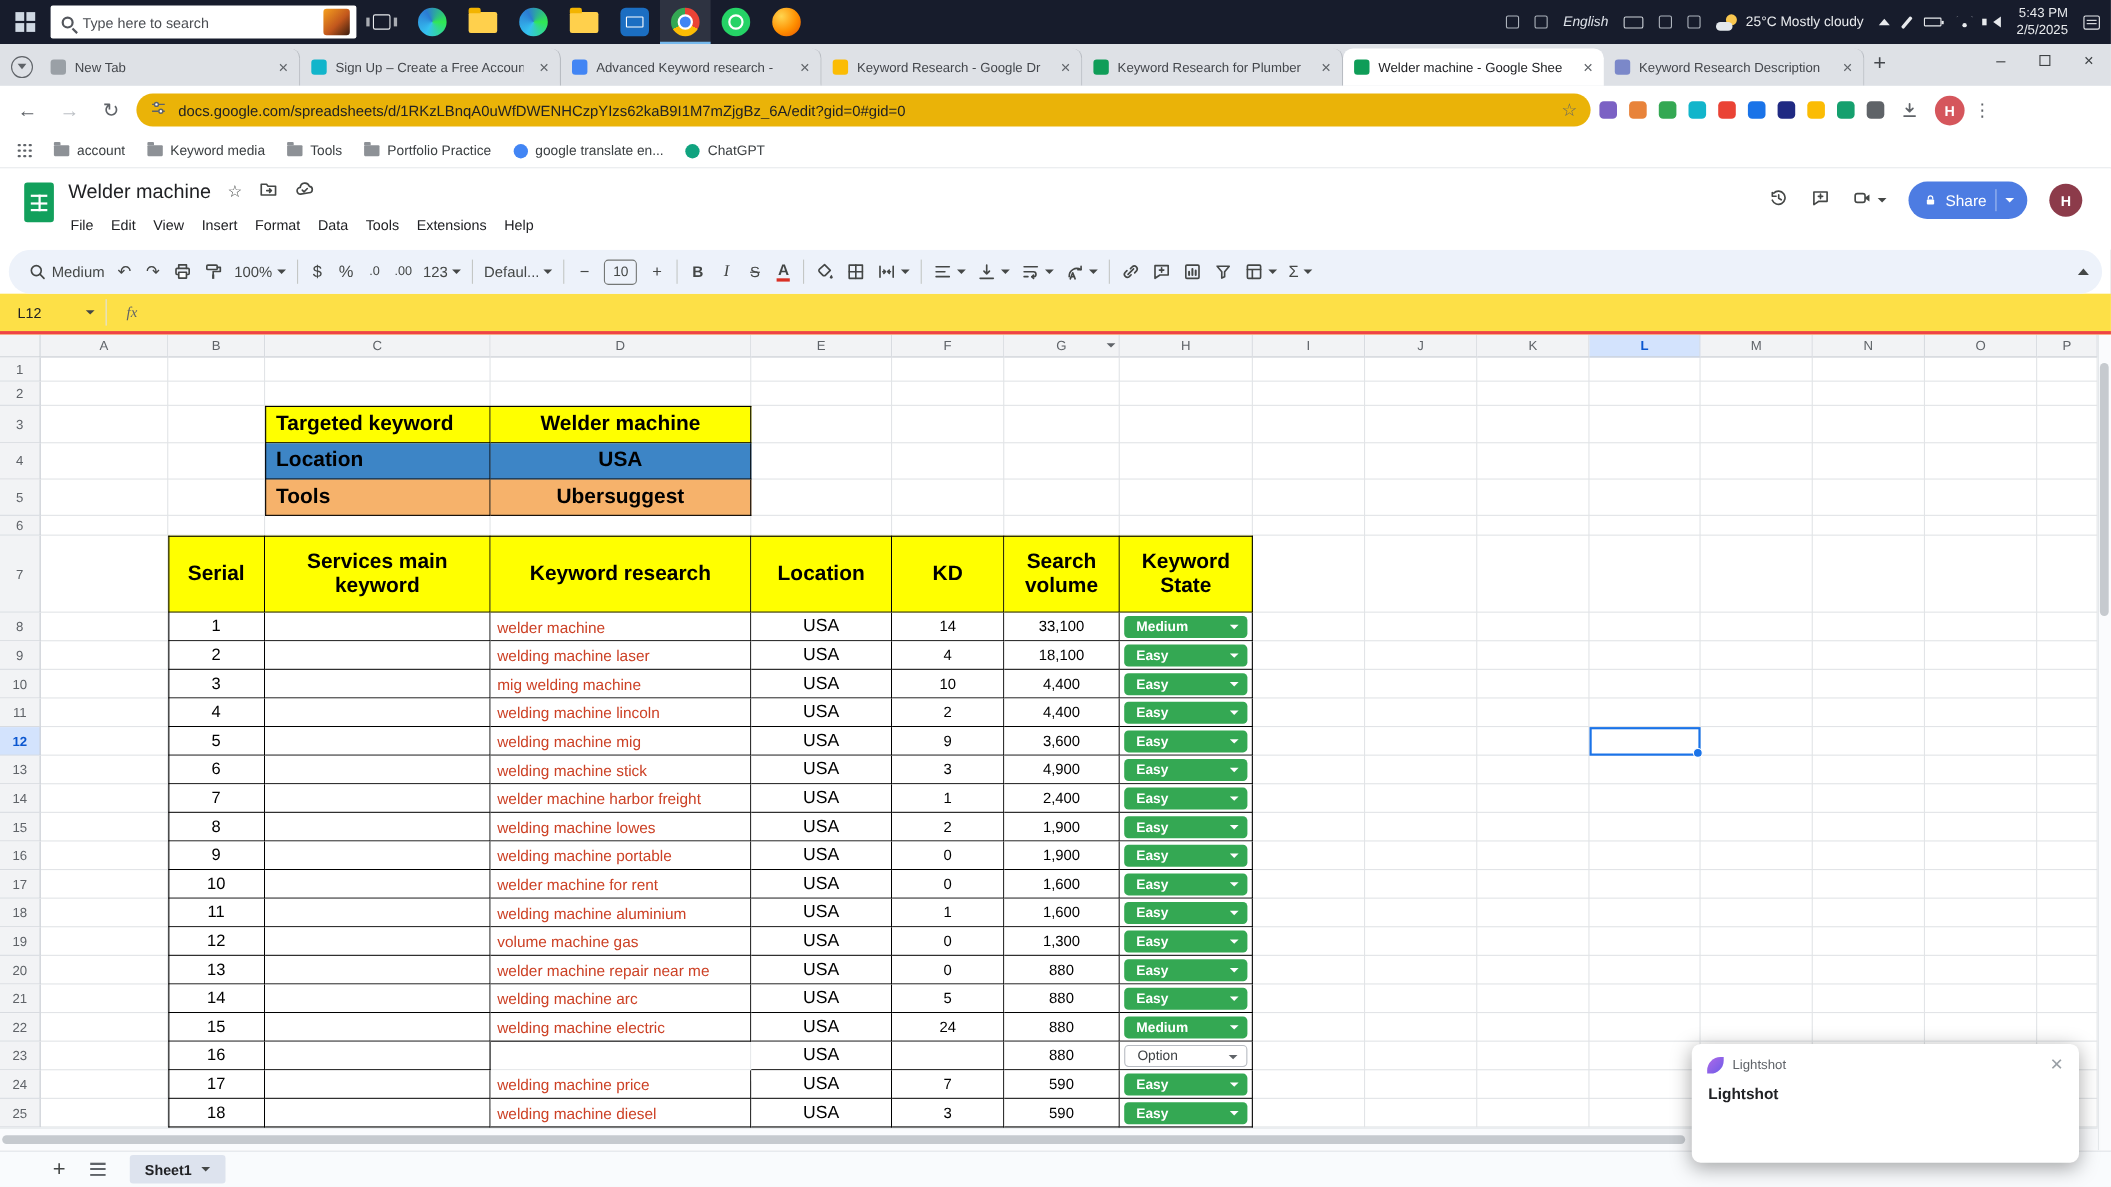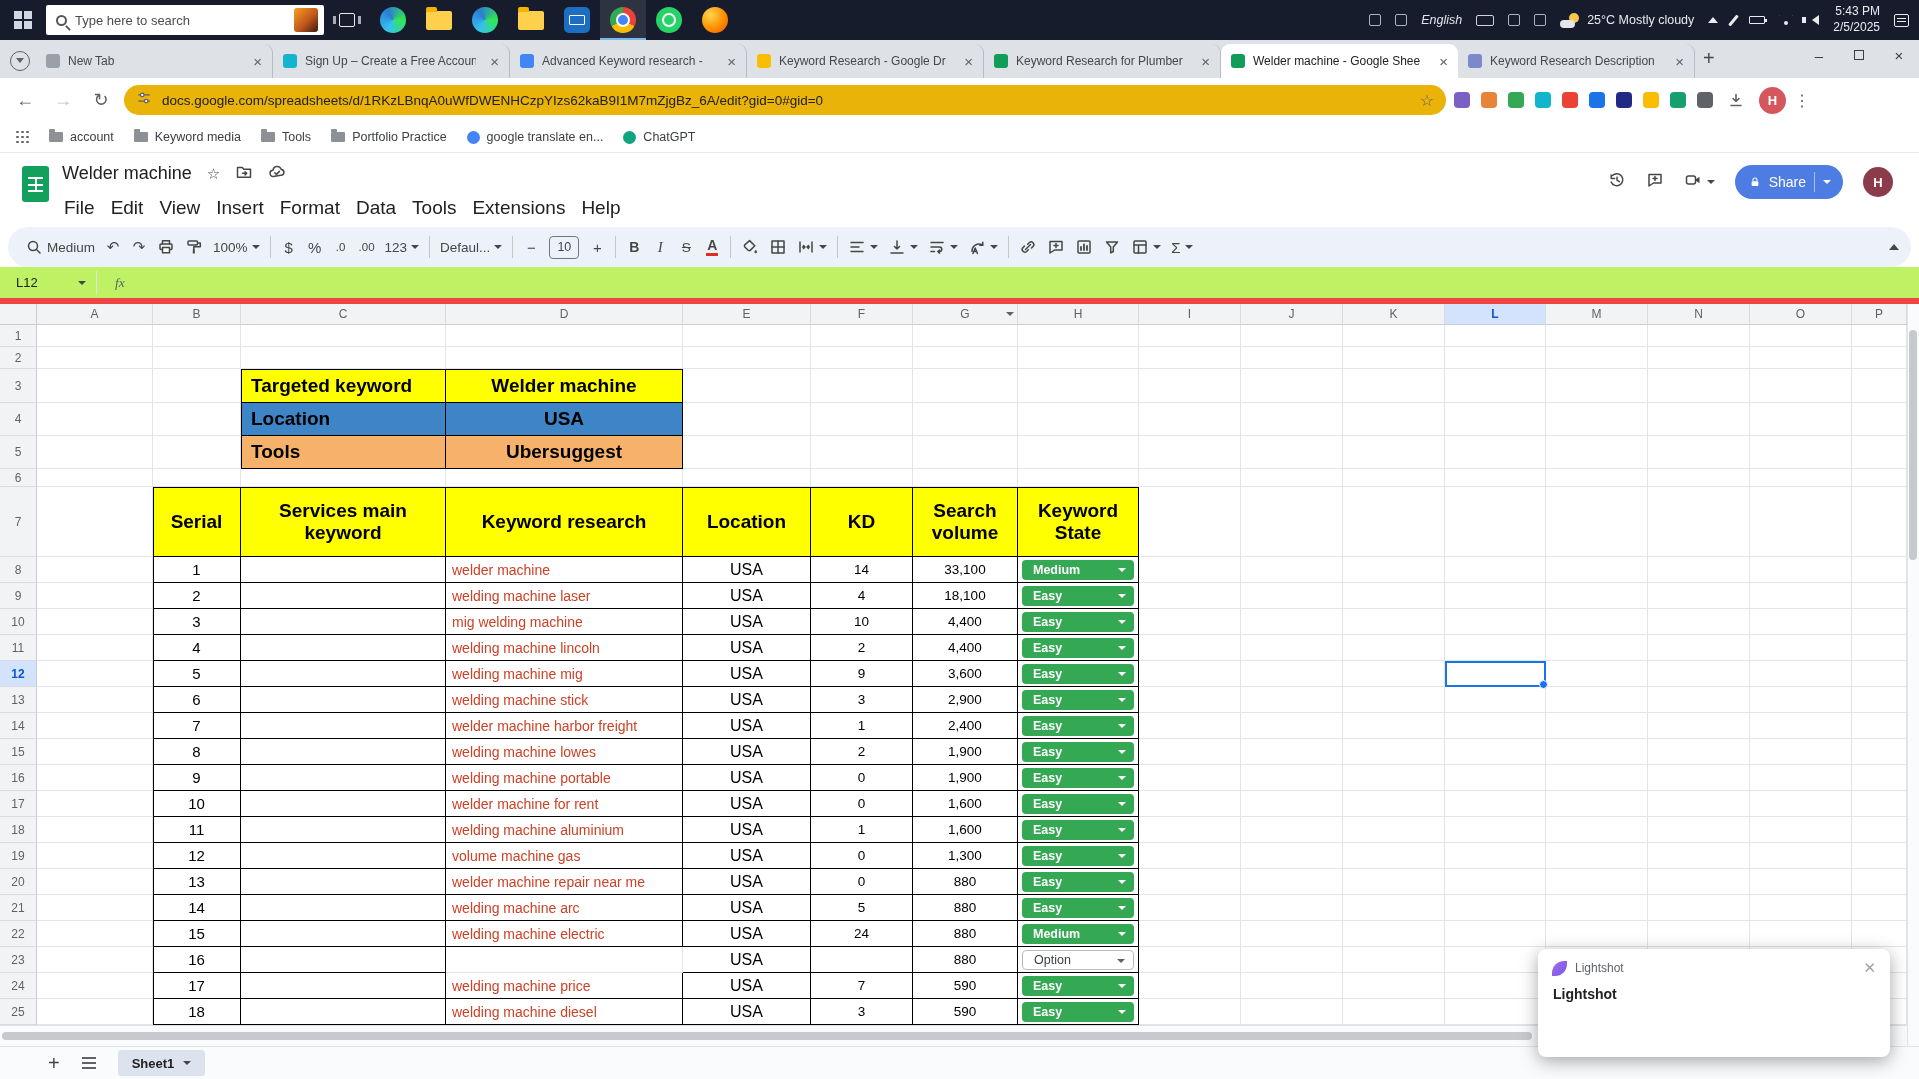--- a/index.html
+++ b/index.html
@@ -90,21 +90,21 @@
 .bm-fav{width:13px;height:13px;border-radius:50%}
 
 
 .sh-header{position:absolute;top:153px;left:0;right:0;height:74px;background:#fff;z-index:52}
 .sheets-logo{position:absolute;left:22px;top:13px;width:27px;height:36px;background:#12a05c;border-radius:3px}
 .sheets-logo::after{content:"";position:absolute;left:6px;top:11px;width:15px;height:15px;background:linear-gradient(#fff,#fff) 0 0/15px 2px no-repeat,linear-gradient(#fff,#fff) 0 6.5px/15px 2px no-repeat,linear-gradient(#fff,#fff) 0 13px/15px 2px no-repeat,linear-gradient(#fff,#fff) 6.5px 0/2px 15px no-repeat}
 .title-row{position:absolute;left:62px;top:10px;display:flex;align-items:center;gap:15px}
 .doc-title{font-size:18px;color:#202124}
 .t-ic{color:#444746;font-size:15px;display:flex;align-items:center}
 .menu-bar{position:absolute;left:56px;top:40px;display:flex}
-.menu-item{font-size:19px;color:#202124;padding:4px 8px;border-radius:4px}
+.menu-item{font-size:13px;color:#202124;padding:4px 8px;border-radius:4px}
 .hdr-right{position:absolute;right:26px;top:12px;display:flex;align-items:center;gap:20px}
 .hic{display:flex;align-items:center;color:#444746}
 .share{height:34px;background:#4d7ce2;border-radius:17px;display:flex;align-items:center;gap:8px;padding:0 8px 0 14px;color:#fff;font-size:14px;font-weight:500}
 .share-div{width:1px;height:20px;background:rgba(255,255,255,.5)}
 .caret{width:0;height:0;border-left:4px solid transparent;border-right:4px solid transparent;border-top:4px solid #444746}
 .caret.white{border-top-color:#fff;margin-right:4px}
 .avatar.sheets{background:#8c3b4a;width:30px;height:30px}
 
 
 .toolbar{position:absolute;top:227px;left:8px;right:8px;height:40px;background:#edf2fa;border-radius:20px;display:flex;align-items:center;padding:0 12px;gap:1px;color:#444746;z-index:51}
@@ -112,21 +112,21 @@
 .tb-item .glyph{font-size:15px}
 .tb-item .small{font-size:11.5px}
 .tb-item b{font-size:14px}
 .tb-item .it{font-family:"Liberation Serif",serif;font-style:italic;font-size:15px}
 .tb-sep{width:1px;height:22px;background:#c4c7c5;margin:0 5px;flex:none}
 .sizebox{width:30px;height:23px;border:1px solid #747775;border-radius:4px;display:flex;align-items:center;justify-content:center;font-size:12.5px}
 .tcolor{font-size:14px;font-weight:700;border-bottom:3px solid #d93025;line-height:1.05;padding:0 1px}
 .tb-collapse{margin-left:auto;width:0;height:0;border-left:5px solid transparent;border-right:5px solid transparent;border-bottom:6px solid #444746}
 
 
-.formula{position:absolute;top:267px;left:0;right:0;height:37px;background:#bef264;display:flex;align-items:center;border-bottom:6px solid #ef4444;z-index:50}
+.formula{position:absolute;top:267px;left:0;right:0;height:37px;background:#fde047;display:flex;align-items:center;border-bottom:3px solid #ef4444;z-index:50}
 .namebox{width:96px;display:flex;align-items:center;justify-content:space-between;font-size:13px;color:#202124;padding:0 10px 0 16px}
 .fx-sep{width:1px;height:24px;background:#dfe2e6}
 .fx{font-style:italic;color:#5f6368;font-size:13.5px;margin-left:18px;font-family:"Liberation Serif",serif}
 
 
 .grid{position:absolute;top:304px;left:0;width:1919px;height:742px;background:#fff;overflow:hidden;z-index:40}
 .grid>div{position:absolute}
 .corner{background:#f2f3f5;border-right:1px solid #c9cdd3;border-bottom:1px solid #c9cdd3}
 .colhdr{background:#f2f3f5;border-right:1px solid #d8dbe0;border-bottom:1px solid #c9cdd3;display:flex;align-items:center;justify-content:center;font-size:12px;color:#5f6368}
 .colhdr.sel{background:#d3e3fd;color:#0b57d0;font-weight:700}
@@ -745,21 +745,21 @@
       <div class="cell tcell c-num" style="left: 811px; top: 357px; width: 102px; height: 26px;">9</div>
       <div class="cell tcell c-num" style="left: 913px; top: 357px; width: 105px; height: 26px;">3,600</div>
       <div class="cell tcell" style="left: 1018px; top: 357px; width: 121px; height: 26px;">
         <div class="chip" style="background: rgb(52, 168, 83);">Easy</div>
       </div>
       <div class="cell tcell c-serial" style="left: 153px; top: 383px; width: 88px; height: 26px;">6</div>
       <div class="cell tcell" style="left: 241px; top: 383px; width: 205px; height: 26px;"></div>
       <div class="cell tcell c-kw" style="left: 446px; top: 383px; width: 237px; height: 26px; color: rgb(204, 65, 37);">welding machine stick</div>
       <div class="cell tcell c-loc" style="left: 683px; top: 383px; width: 128px; height: 26px;">USA</div>
       <div class="cell tcell c-num" style="left: 811px; top: 383px; width: 102px; height: 26px;">3</div>
-      <div class="cell tcell c-num" style="left: 913px; top: 383px; width: 105px; height: 26px;">2,900</div>
+      <div class="cell tcell c-num" style="left: 913px; top: 383px; width: 105px; height: 26px;">4,900</div>
       <div class="cell tcell" style="left: 1018px; top: 383px; width: 121px; height: 26px;">
         <div class="chip" style="background: rgb(52, 168, 83);">Easy</div>
       </div>
       <div class="cell tcell c-serial" style="left: 153px; top: 409px; width: 88px; height: 26px;">7</div>
       <div class="cell tcell" style="left: 241px; top: 409px; width: 205px; height: 26px;"></div>
       <div class="cell tcell c-kw" style="left: 446px; top: 409px; width: 237px; height: 26px; color: rgb(204, 65, 37);">welder machine harbor freight</div>
       <div class="cell tcell c-loc" style="left: 683px; top: 409px; width: 128px; height: 26px;">USA</div>
       <div class="cell tcell c-num" style="left: 811px; top: 409px; width: 102px; height: 26px;">1</div>
       <div class="cell tcell c-num" style="left: 913px; top: 409px; width: 105px; height: 26px;">2,400</div>
       <div class="cell tcell" style="left: 1018px; top: 409px; width: 121px; height: 26px;">

